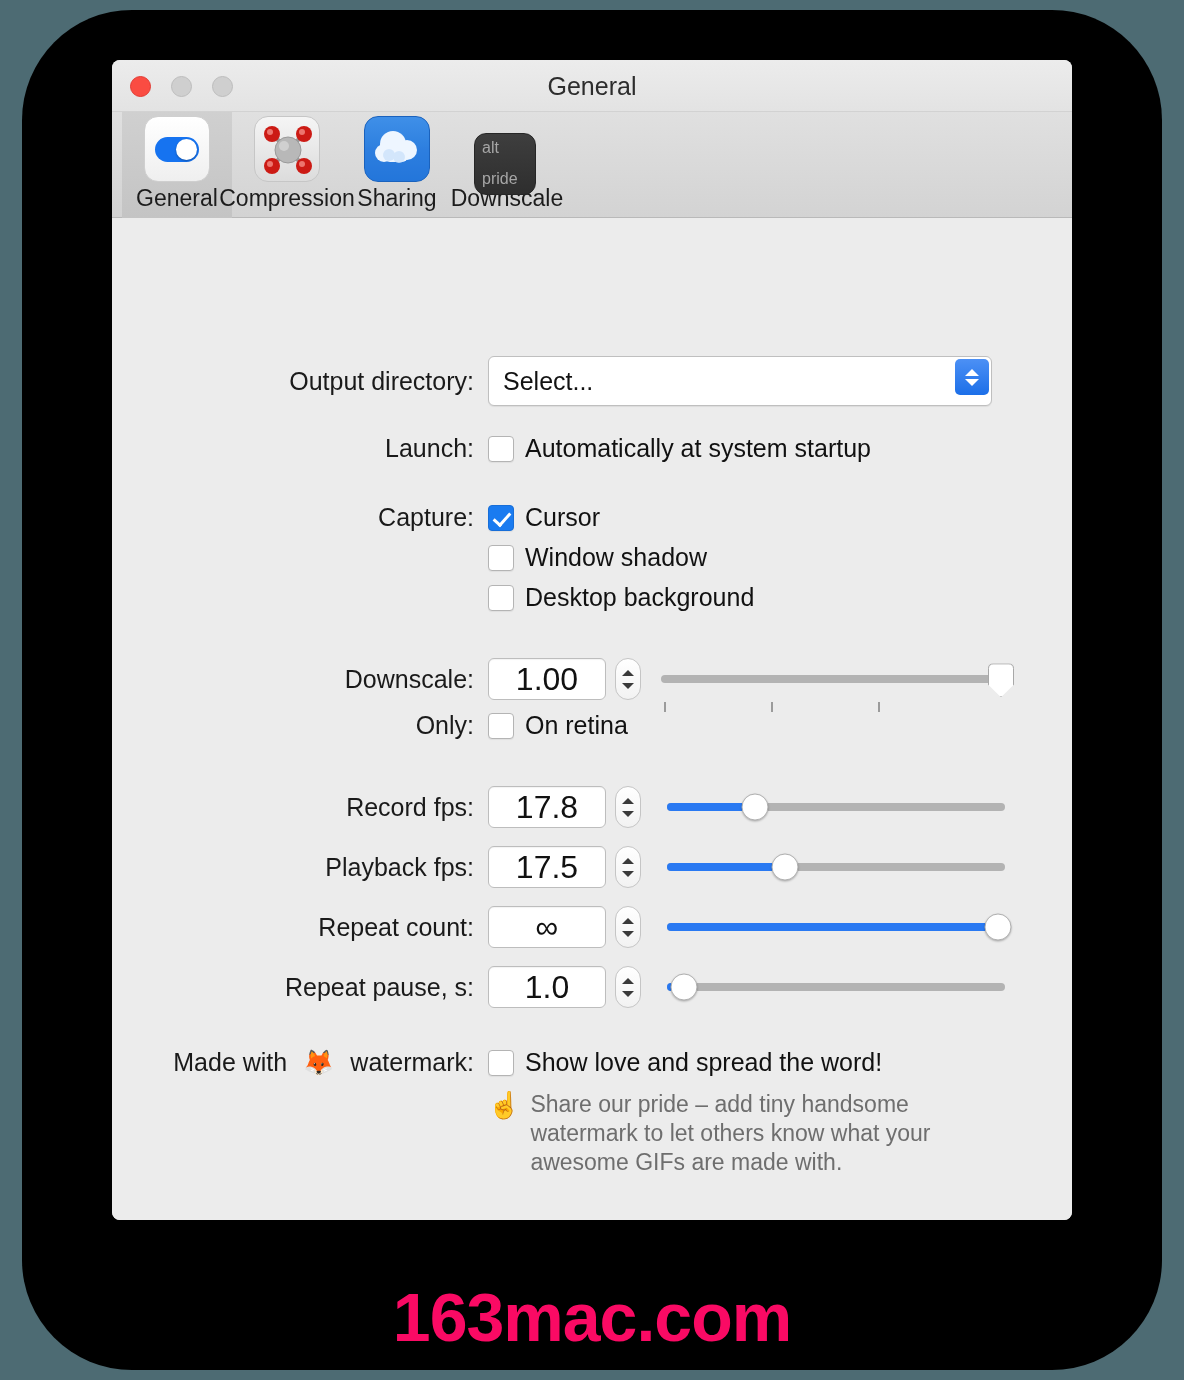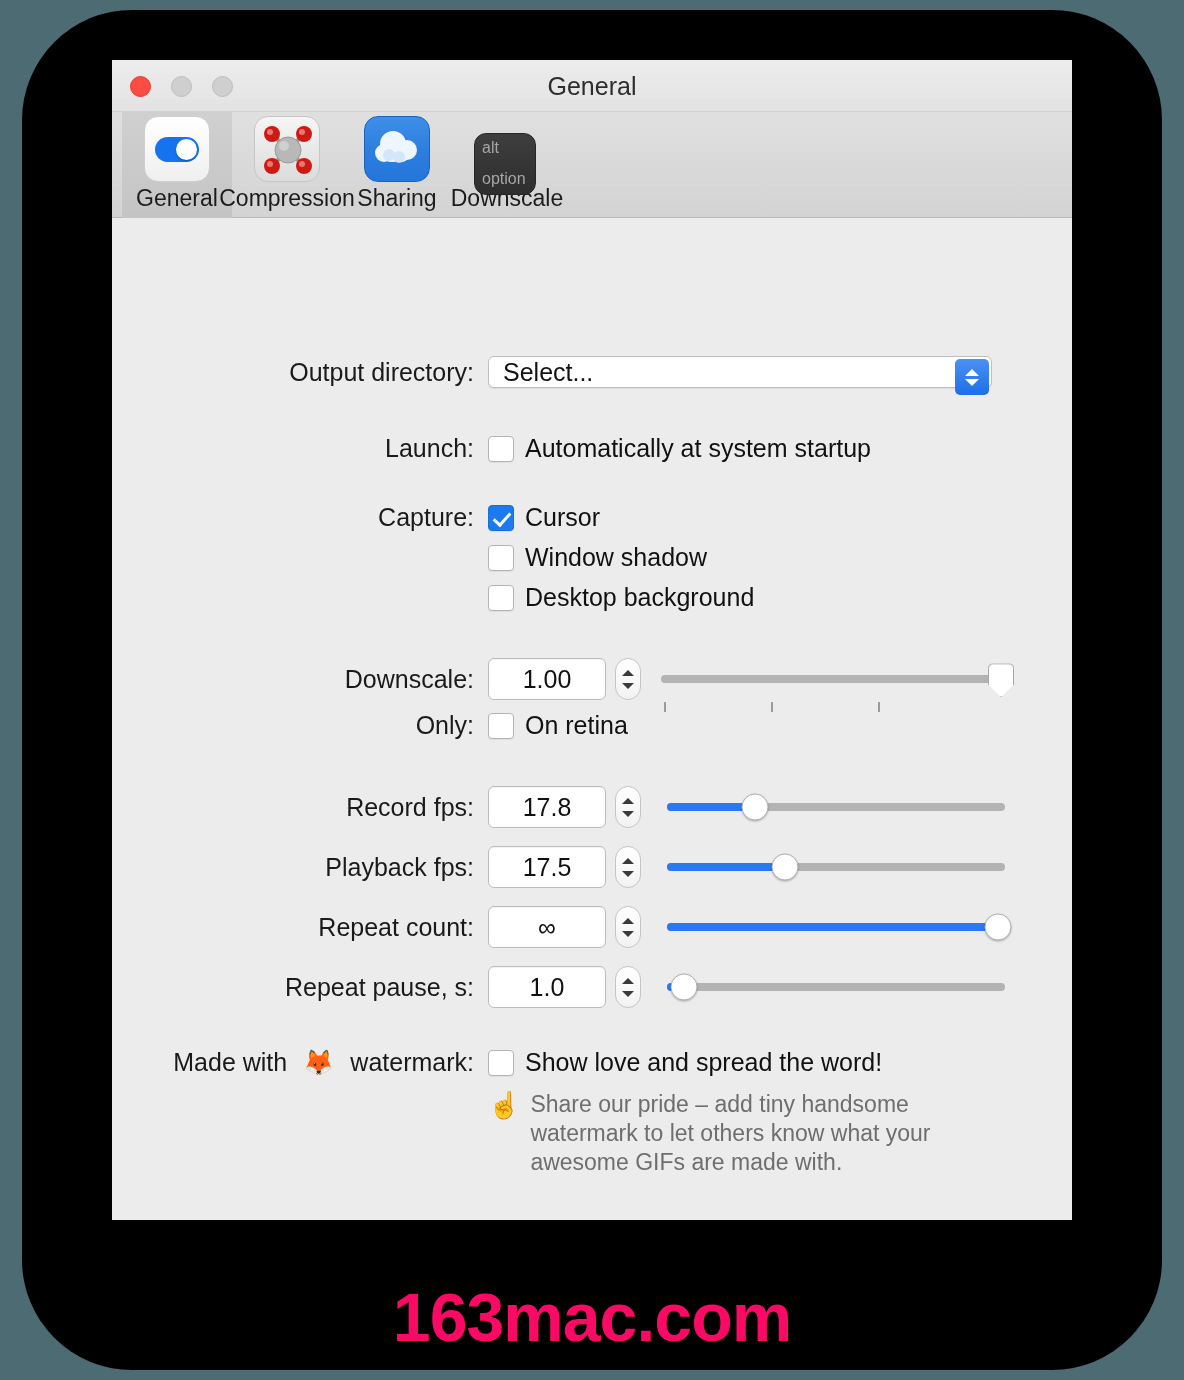--- a/index.html
+++ b/index.html
@@ -25,21 +25,21 @@
     font-size: 68px; font-weight: bold; letter-spacing: -1px;
     color: #fa0a64;
     font-family: "Liberation Sans", sans-serif;
   }
 
   
   .window {
     position: absolute; left: 112px; top: 60px;
     width: 960px; height: 1160px;
     background: #ececec;
-    border-radius: 0;
+    border-radius: 8px;
     box-shadow: 0 14px 40px rgba(0,0,0,.55);
     overflow: hidden;
   }
 
   
   .titlebar {
     position: relative; height: 52px;
     background: linear-gradient(#ececec, #e3e3e3);
     border-bottom: 1px solid #d2d2d2;
   }
@@ -113,21 +113,21 @@
   .content { position: relative; height: 1002px; background: #ececec; }
 
   .row { position: absolute; display: flex; align-items: center; }
   .lbl {
     width: 320px; text-align: right; font-size: 25px; color: #1a1a1a;
     padding-right: 14px; white-space: nowrap;
   }
 
   
   .popup {
-    width: 504px; height: 32px; background: #fff;
+    width: 504px; height: 50px; background: #fff;
     border: 1px solid #bfbfbf; border-radius: 6px;
     position: relative; display: flex; align-items: center;
     box-shadow: 0 1px 1px rgba(0,0,0,.07);
   }
   .popup .ptext { padding-left: 14px; font-size: 25px; color: #121212; }
   .popup .parrows {
     position: absolute; right: 2px; top: 2px; width: 34px; height: 36px;
     background: linear-gradient(#4c90f5, #1c6fe8); border-radius: 5px;
     display: flex; flex-direction: column; align-items: center; justify-content: center; gap: 3px;
   }
@@ -147,21 +147,21 @@
     content: ""; position: absolute; left: 8px; top: 3px;
     width: 7px; height: 14px; border: solid #fff; border-width: 0 3px 3px 0;
     transform: rotate(42deg);
   }
   .cblabel { font-size: 25px; color: #111; margin-left: 11px; white-space: nowrap; }
 
   
   .numfield {
     width: 118px; height: 42px; background: #fff; border: 1px solid #bdbdbd;
     border-radius: 6px; display: flex; align-items: center; justify-content: center;
-    font-size: 25px; color: #111;
+    font-size: 32px; color: #111;
     box-shadow: inset 0 1px 1px rgba(0,0,0,.05);
   }
   .stepper {
     width: 26px; height: 42px; margin-left: 9px; border-radius: 13px;
     background: linear-gradient(#ffffff, #f2f2f2); border: 1px solid #c5c5c5;
     display: flex; flex-direction: column; align-items: center; justify-content: center; gap: 7px;
   }
   .schev { width: 0; height: 0; border-left: 6px solid transparent; border-right: 6px solid transparent; }
   .schev.up { border-bottom: 6px solid #3a3a3a; }
   .schev.dn { border-top: 6px solid #3a3a3a; }
@@ -268,21 +268,21 @@
             </svg>
           </div>
         </div>
         <div class="tb-label">Sharing</div>
       </div>
 
       <div class="tb-item">
         <div class="tb-icon">
           <div class="ico-shortcuts">
             <span class="k1">alt</span>
-            <span class="k2">option</span>
+            <span class="k2">pride</span>
           </div>
         </div>
         <div class="tb-label">Downscale</div>
       </div>
 
     </div>
 
     <div class="content">
 
       <div class="row" style="left:56px; top:138px;">

